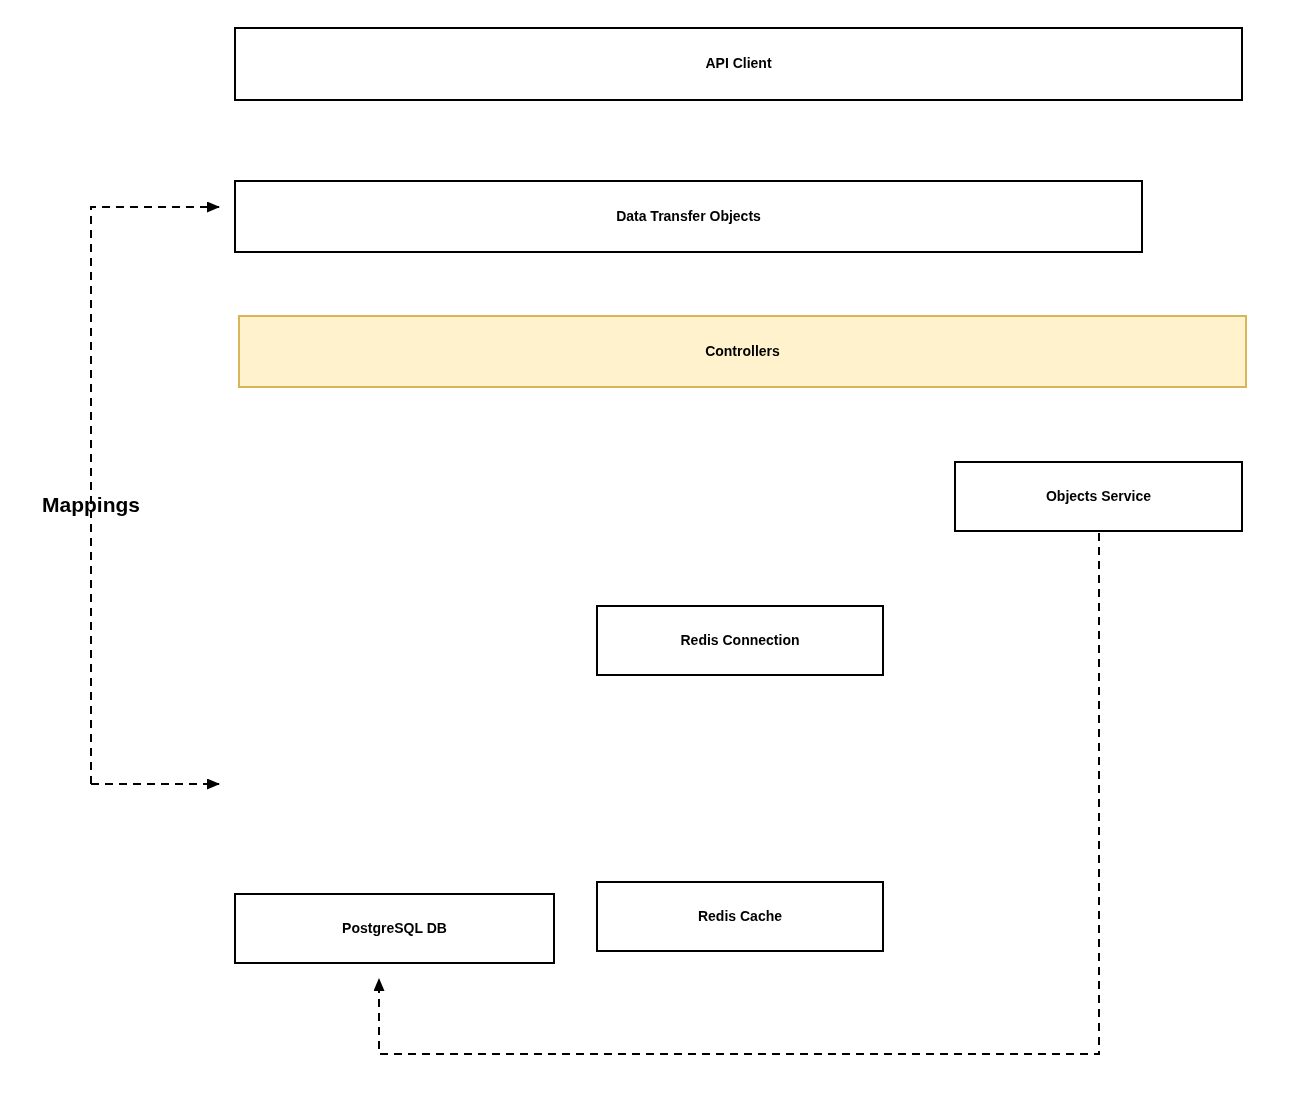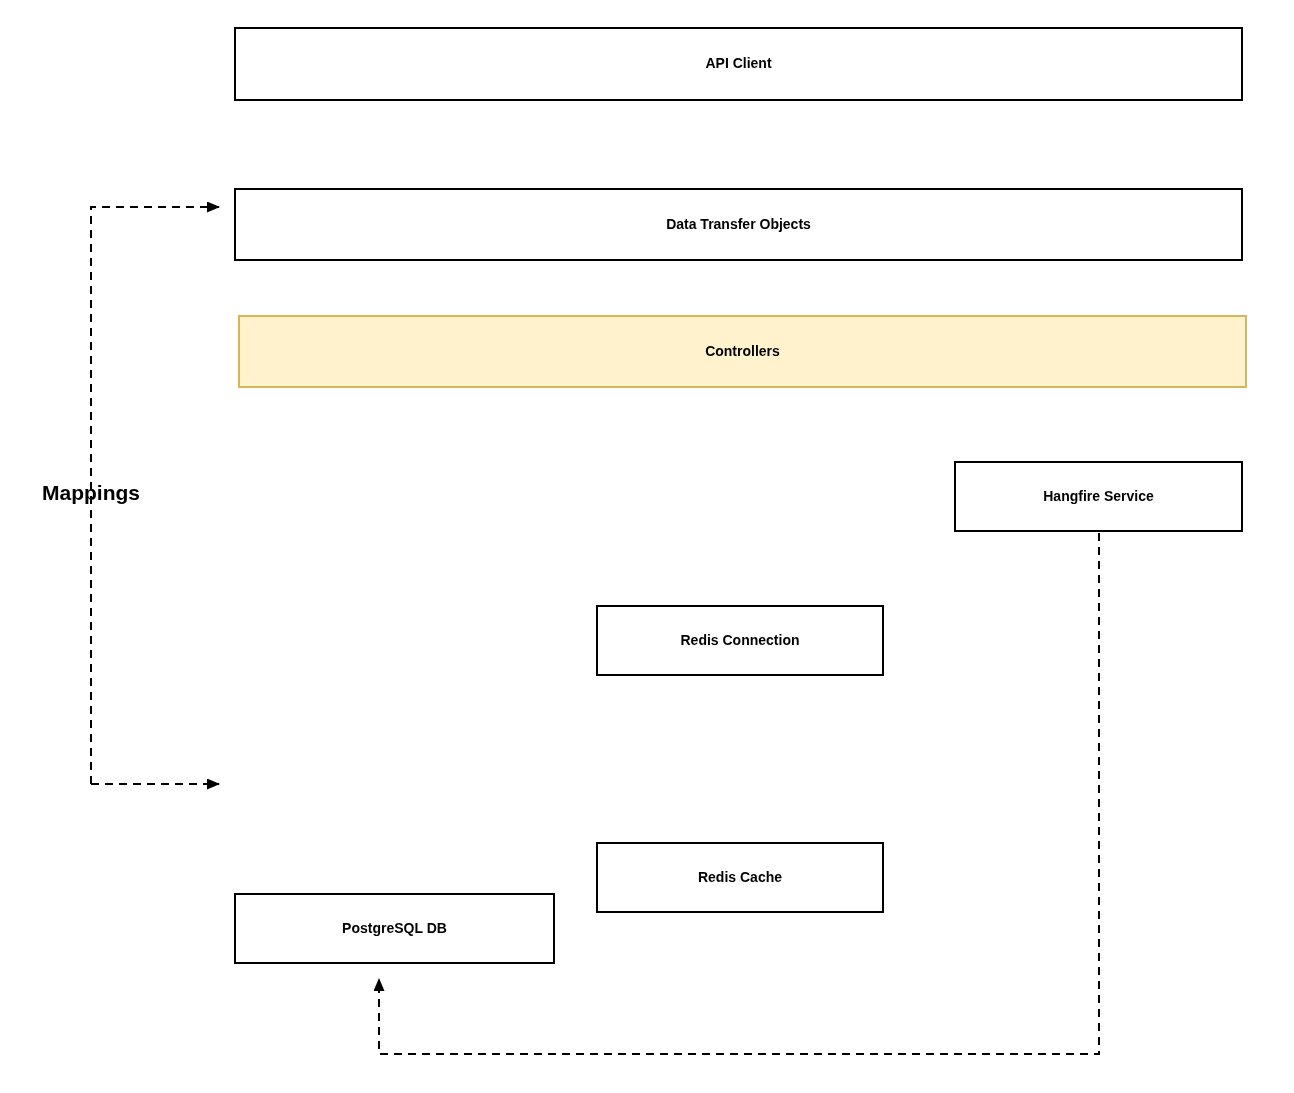--- a/index.html
+++ b/index.html
@@ -41,20 +41,21 @@
     border-color: var(--highlight-border, #d6b656);
     background: var(--highlight-fill, #fff2cc);
   }
   .free-label {
     position: absolute;
     transform: translate(-50%, -50%);
     color: var(--text-color, #000000);
     font-size: 21px;
     font-weight: bold;
     white-space: nowrap;
+    margin-top: 12px;
   }
 </style>
 </head>
 <body>
 
 <div class="canvas">
 
   <svg class="edges-layer" width="1294" height="1093" viewBox="0 0 1294 1093" xmlns="http://www.w3.org/2000/svg">
     <defs>
       <marker id="arrowhead" markerUnits="userSpaceOnUse" markerWidth="16" markerHeight="14" refX="12" refY="5.5" orient="auto">
@@ -66,42 +67,42 @@
 
     <path d="M 91 784 L 219 784" fill="none" stroke="#000000" stroke-width="2" stroke-dasharray="8 6" marker-end="url(#arrowhead)"></path>
 
     <path d="M 1099 533 L 1099 1054 L 379 1054 L 379 979" fill="none" stroke="#000000" stroke-width="2" stroke-dasharray="8 6" marker-end="url(#arrowhead)"></path>
   </svg>
 
   <div class="node" style="left:234px; top:27px; width:1009px; height:74px;">
     <span>API Client</span>
   </div>
 
-  <div class="node" style="left:234px; top:188px; width:1009px; height:73px;">
+  <div class="node" style="left:234px; top:180px; width:909px; height:73px;">
     <span>Data Transfer Objects</span>
   </div>
 
   <div class="node highlight" style="left:238px; top:315px; width:1009px; height:73px;">
     <span>Controllers</span>
   </div>
 
 
   <div class="node" style="left:954px; top:461px; width:289px; height:71px;">
-    <span>Hangfire Service</span>
+    <span>Objects Service</span>
   </div>
 
 
   <div class="node" style="left:596px; top:605px; width:288px; height:71px;">
     <span>Redis Connection</span>
   </div>
 
 
   <div class="node" style="left:234px; top:893px; width:321px; height:71px;">
     <span>PostgreSQL DB</span>
   </div>
 
-  <div class="node" style="left:596px; top:842px; width:288px; height:71px;">
+  <div class="node" style="left:596px; top:881px; width:288px; height:71px;">
     <span>Redis Cache</span>
   </div>
 
   <div class="free-label" style="left:91px; top:493px;">Mappings</div>
 
 </div>
 
 </body></html>

